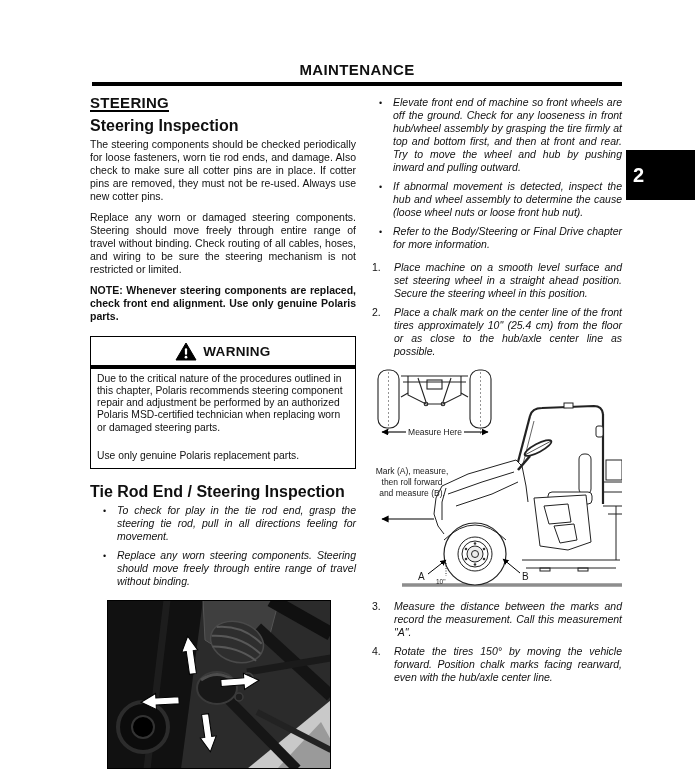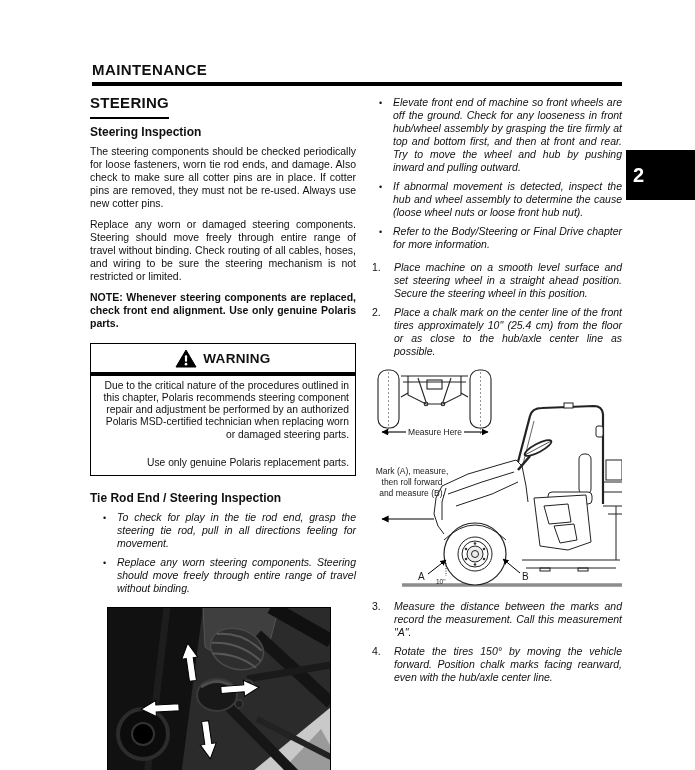--- a/index.html
+++ b/index.html
@@ -1,42 +1,42 @@
 <!DOCTYPE html>
 <html><head>
 <meta charset="utf-8">
 <style>
   html,body{margin:0;padding:0;background:#fff;}
   .page{
     position:relative;width:695px;height:770px;background:#ffffff;overflow:hidden;
     font-family:"Liberation Sans","DejaVu Sans",sans-serif;color:#101010;
   }
   
-  .hdr-title{position:absolute;top:61px;left:92px;width:530px;text-align:left;
+  .hdr-title{position:absolute;top:61px;left:92px;width:530px;text-align:center;
     font-size:15px;font-weight:bold;letter-spacing:.4px;}
   .hdr-rule{position:absolute;top:82px;left:92px;width:530px;height:4px;background:#000;}
   .chapter-tab{position:absolute;top:150px;left:626px;width:69px;height:50px;background:#000;
     color:#fff;font-size:20px;font-weight:bold;display:flex;align-items:center;
     padding-left:7px;box-sizing:border-box;}
   
   .col{position:absolute;top:96px;font-size:10.5px;line-height:13px;}
   .col-left{left:90px;width:266px;}
   .col-right{left:372px;width:250px;}
   .just{text-align:justify;}
   h1.sec{font-size:15px;margin:0 0 7px 0;display:inline-block;
-    border-bottom:2.5px solid #000;padding-bottom:8px;letter-spacing:.3px;}
-  h2.sub{font-size:12px;margin:0 0 6px 0;}
+    border-bottom:2.5px solid #000;padding-bottom:1px;letter-spacing:.3px;}
+  h2.sub{font-size:16px;margin:0 0 6px 0;}
   p.body{margin:0 0 8px 0;}
   p.note{margin:0 0 13px 0;font-weight:bold;}
   
   .warnbox{border:1.5px solid #000;margin:4px 0 16px 0;}
   .warnhead{display:flex;align-items:center;justify-content:center;gap:6px;
     padding:5px 0 4px 0;font-weight:bold;font-size:13.5px;letter-spacing:.3px;}
   .warndiv{height:3.5px;background:#000;}
-  .warnbody{padding:4px 6px 6px 6px;text-align:right;font-size:10.3px;line-height:12.3px;}
+  .warnbody{padding:4px 6px 6px 6px;text-align:left;font-size:10.3px;line-height:12.3px;}
   .warnbody .l2{margin-top:16px;}
   
   .brow{display:flex;margin-bottom:6px;}
   .col-left .brow{margin-left:13px;}
   .col-right .brow{margin-left:7px;}
   .brow .marker{flex:none;width:14px;font-size:9px;padding-top:1px;}
   .brow .btxt{flex:1;text-align:justify;font-style:italic;}
   .srow{display:flex;margin-bottom:6px;}
   .srow .num{flex:none;width:22px;}
   .srow .stxt{flex:1;text-align:justify;font-style:italic;}

